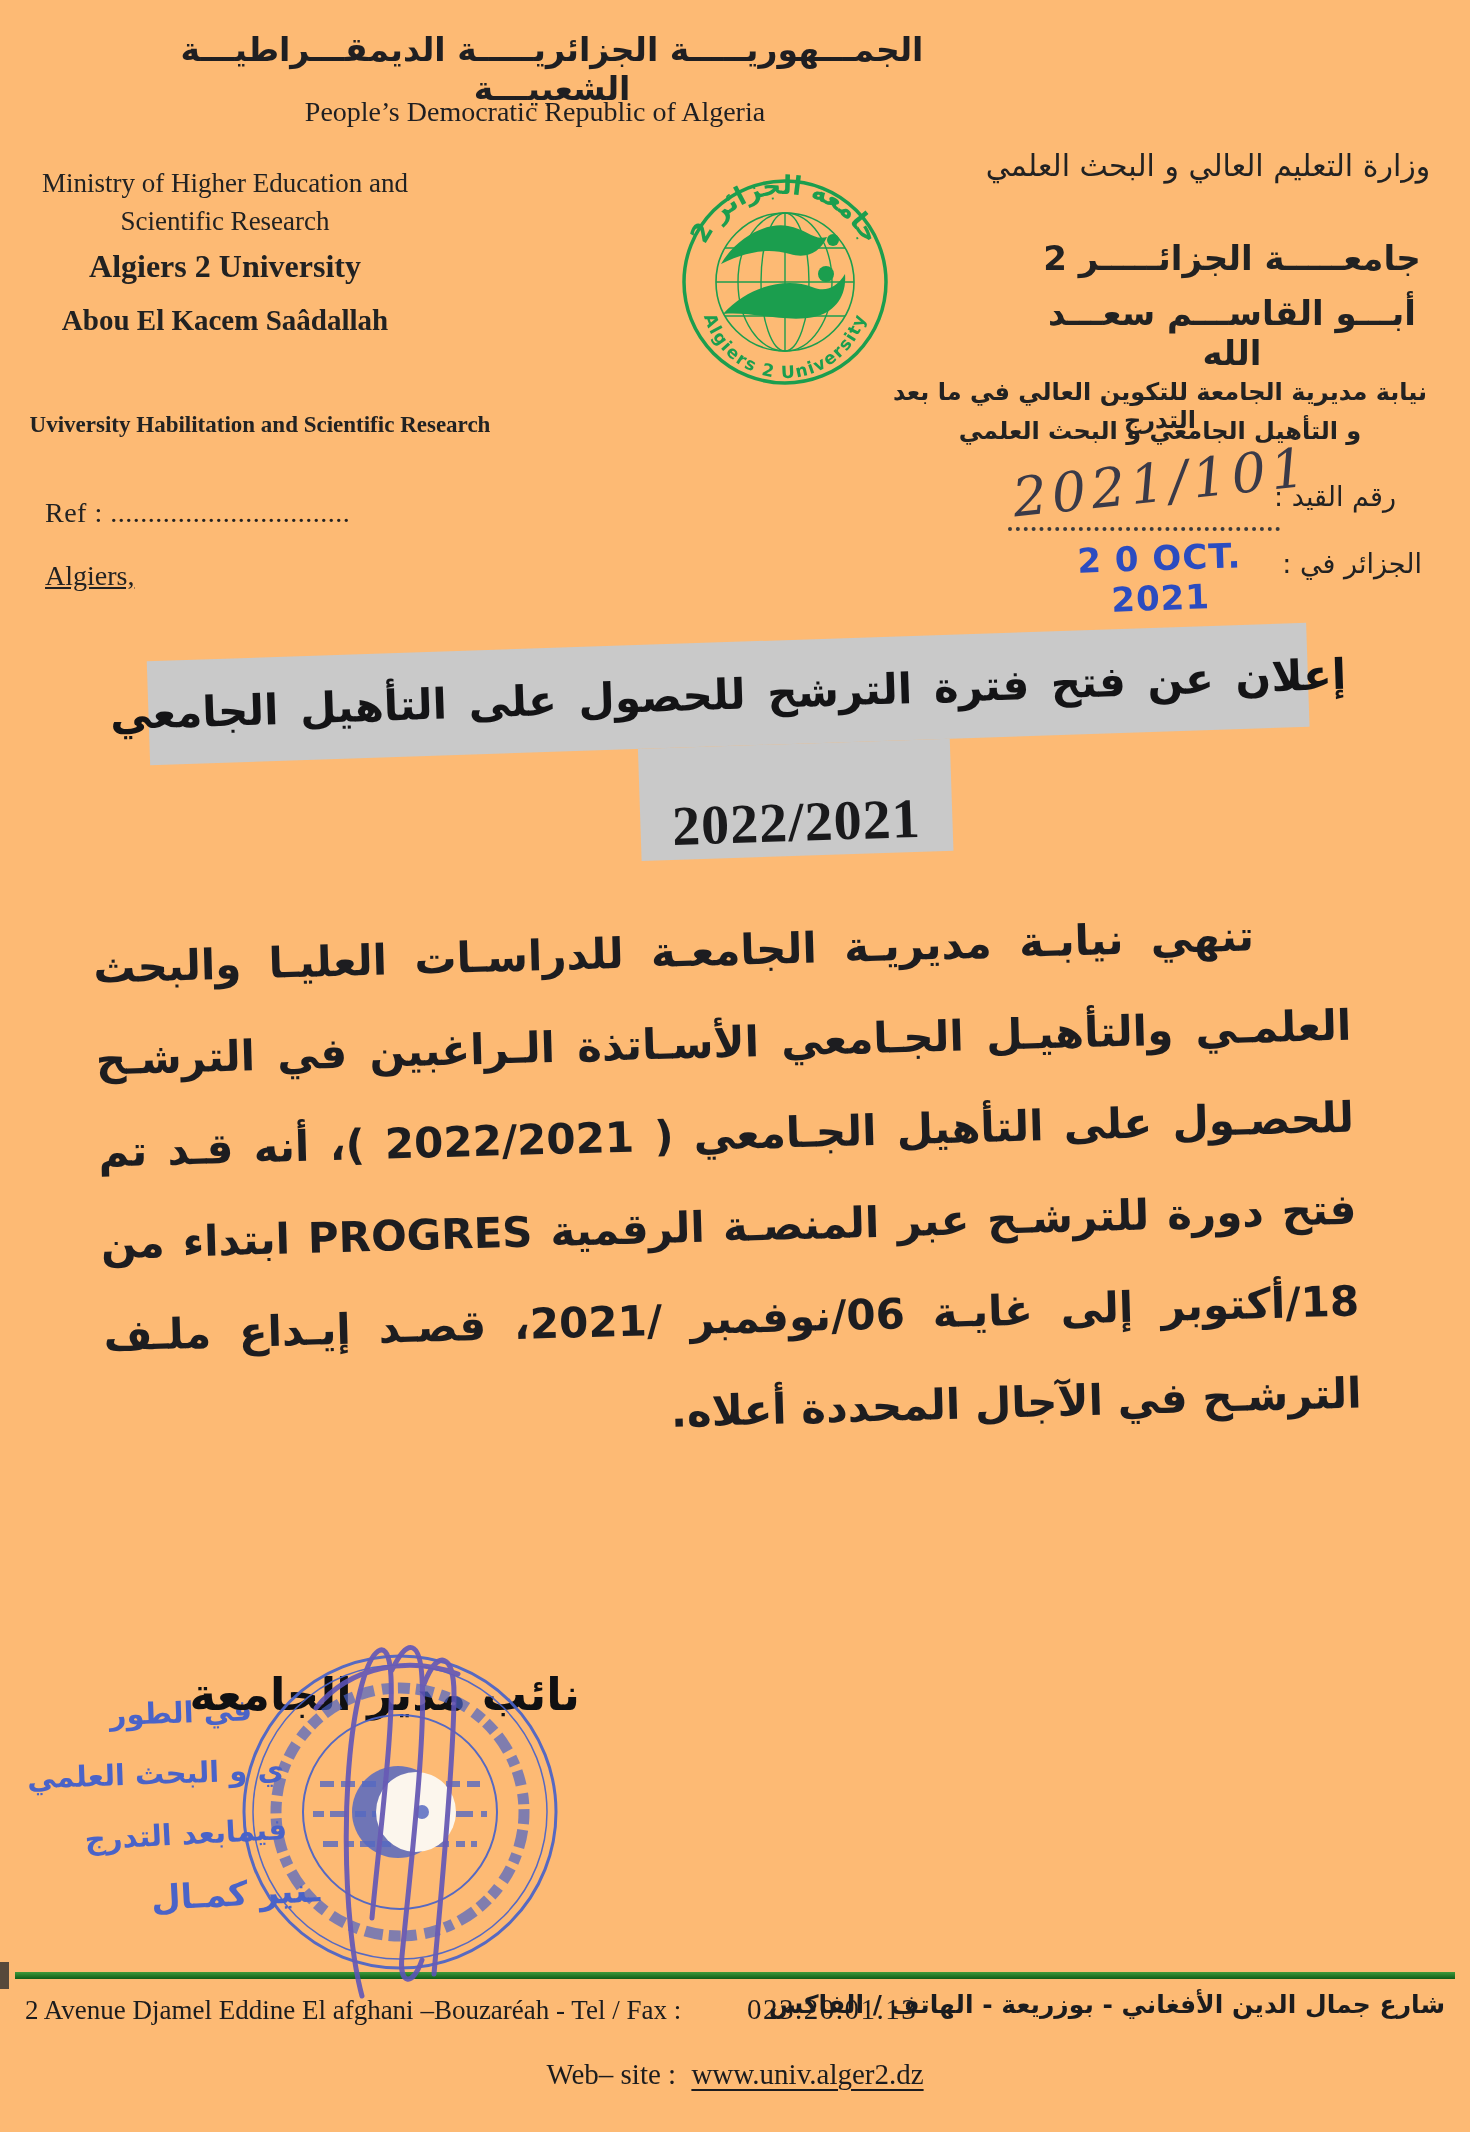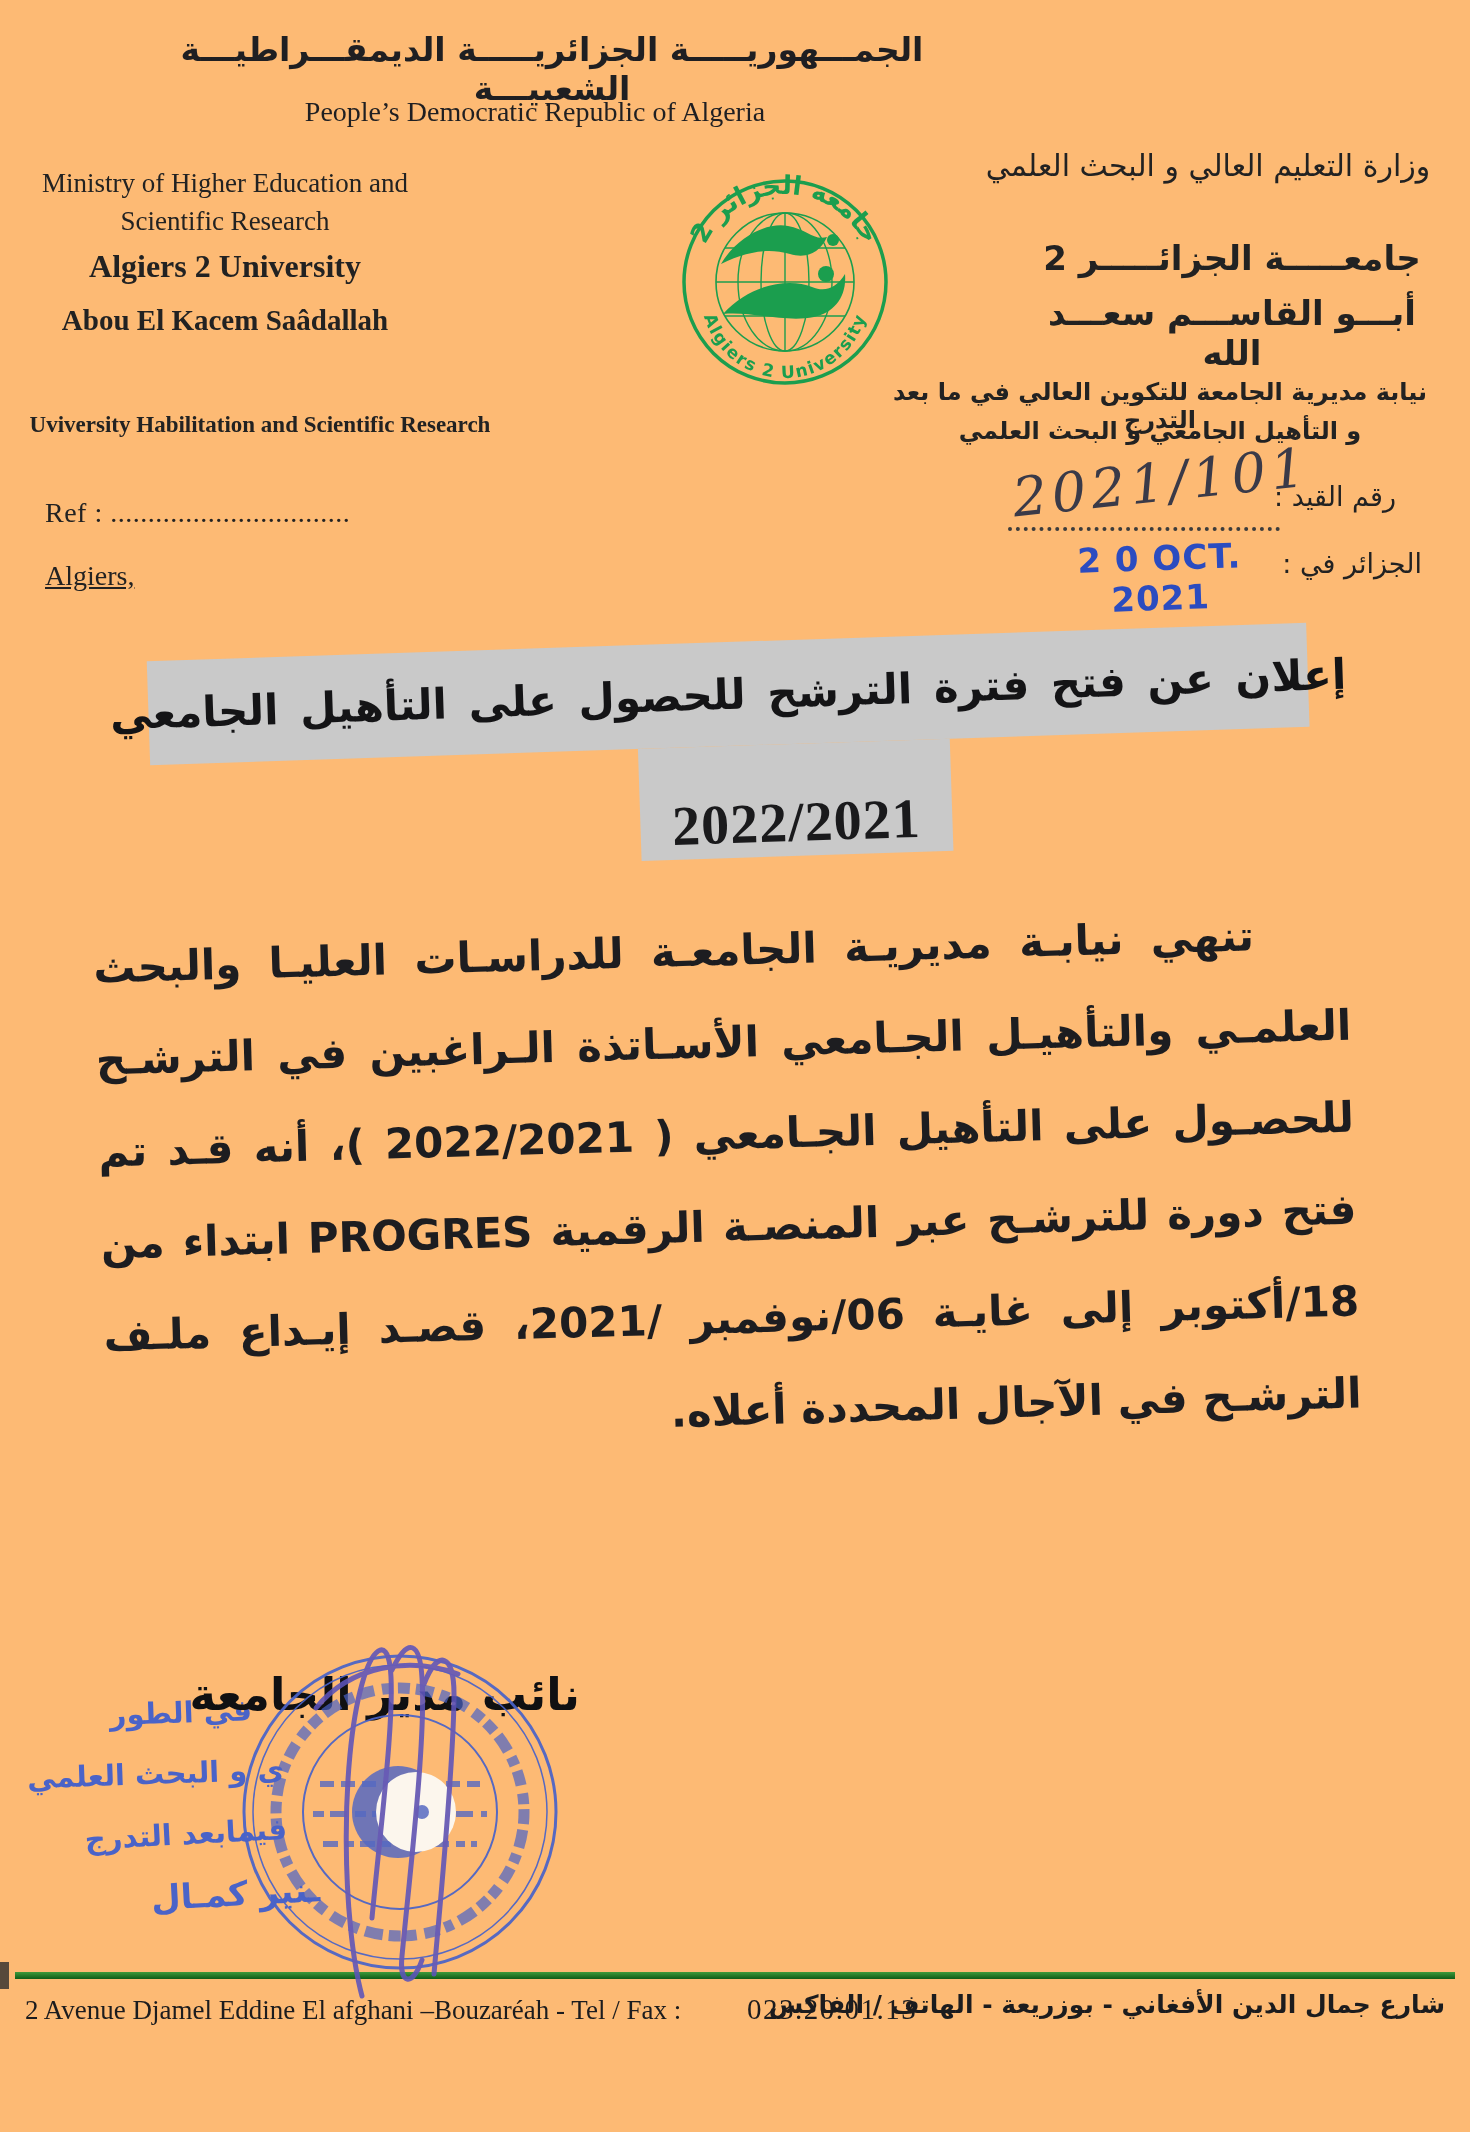--- a/index.html
+++ b/index.html
@@ -171,14 +171,18 @@
       <path d="M 404,62 C 418,26 434,32 434,72 C 434,142 420,282 414,352"></path>
       <path d="M 296,86 C 330,44 388,34 438,52"></path>
     </g>
   </svg>
 
   <div class="abs edge-mark"></div>
   <div class="abs green-rule"></div>
   <div class="abs serif addr-en">2 Avenue Djamel Eddine El afghani –Bouzaréah - Tel / Fax :</div>
   <div class="abs serif addr-phone">023.20.01.13</div>
   <div class="abs ar addr-ar">شارع جمال الدين الأفغاني - بوزريعة -  الهاتف / الفاكس</div>
+  <div class="abs serif web-line">
+    <span>Web– site :</span>
+    <span class="web-url">www.univ.alger2.dz</span>
+  </div>
 
 </div>
 
 </body></html>

